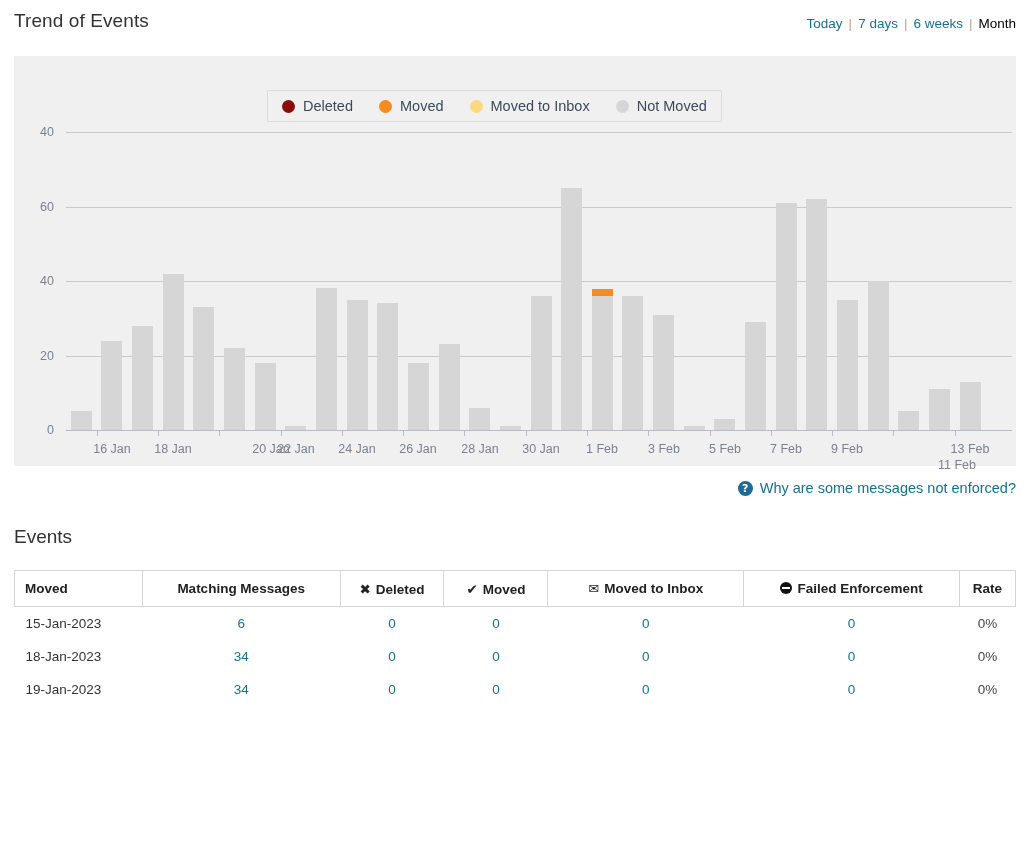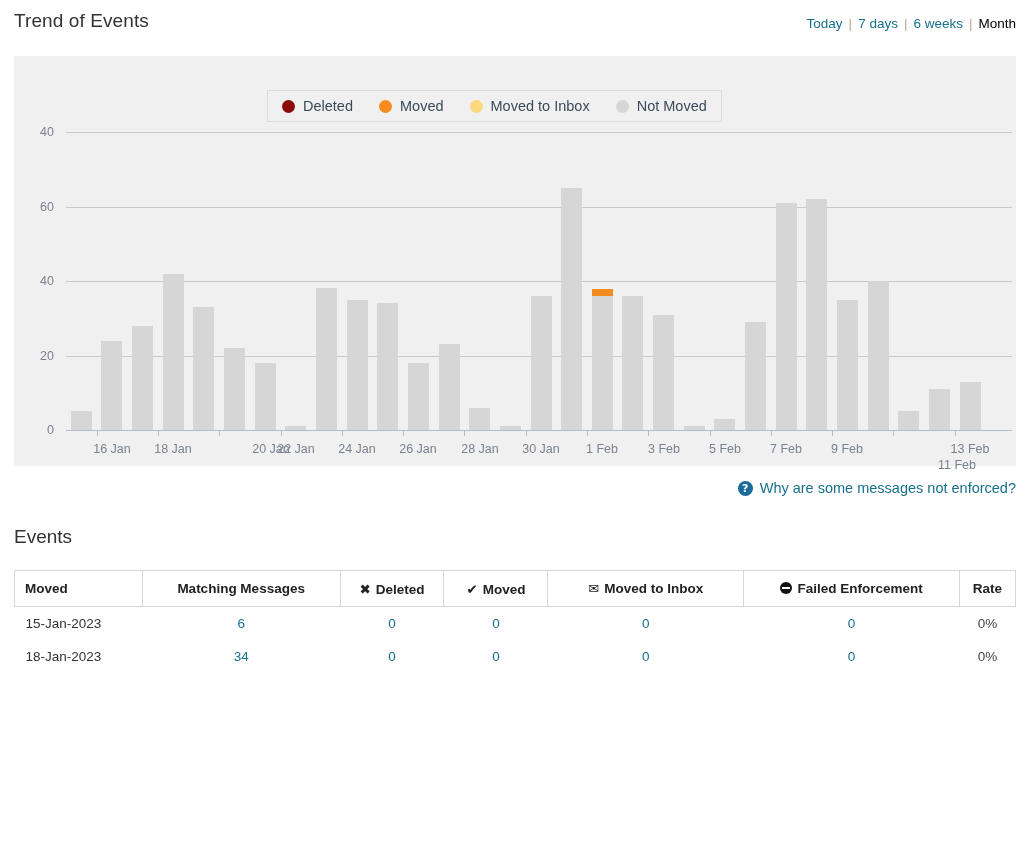--- a/index.html
+++ b/index.html
@@ -408,14 +408,23 @@
       </tr>
       <tr>
         <td class="c-date">18-Jan-2023</td>
         <td class="c-matching">34</td>
         <td class="c-deleted">0</td>
         <td class="c-moved">0</td>
         <td class="c-inbox">0</td>
         <td class="c-failed">0</td>
         <td class="c-rate">0%</td>
       </tr>
+      <tr>
+        <td class="c-date">19-Jan-2023</td>
+        <td class="c-matching">34</td>
+        <td class="c-deleted">0</td>
+        <td class="c-moved">0</td>
+        <td class="c-inbox">0</td>
+        <td class="c-failed">0</td>
+        <td class="c-rate">0%</td>
+      </tr>
     </tbody>
 </table>
 
 </body></html>

